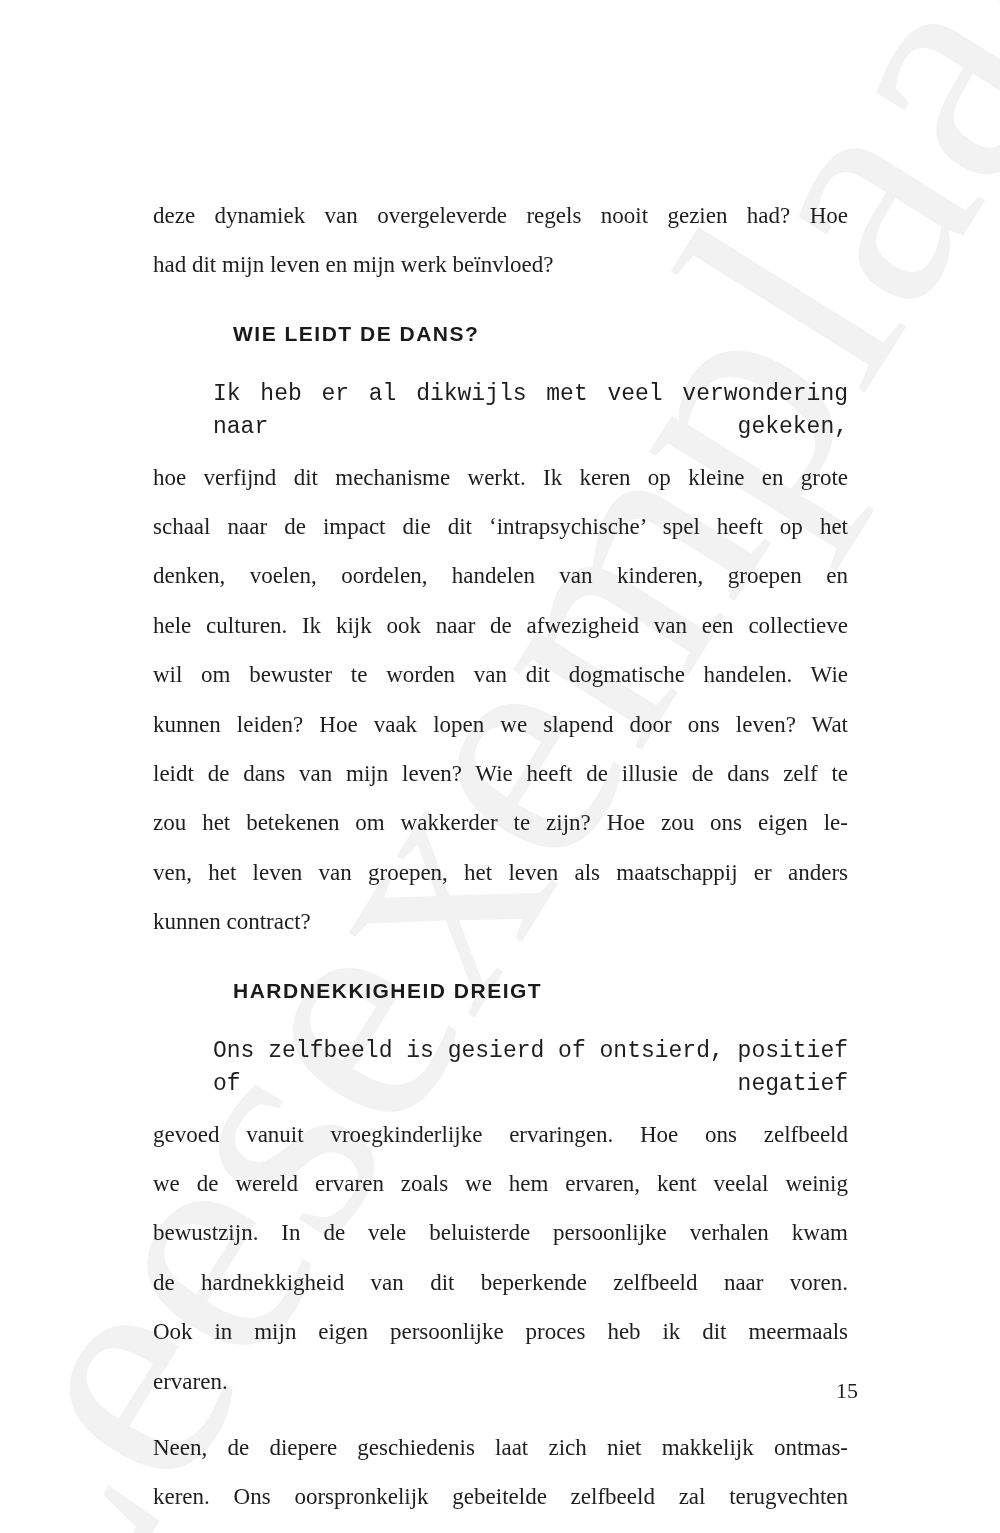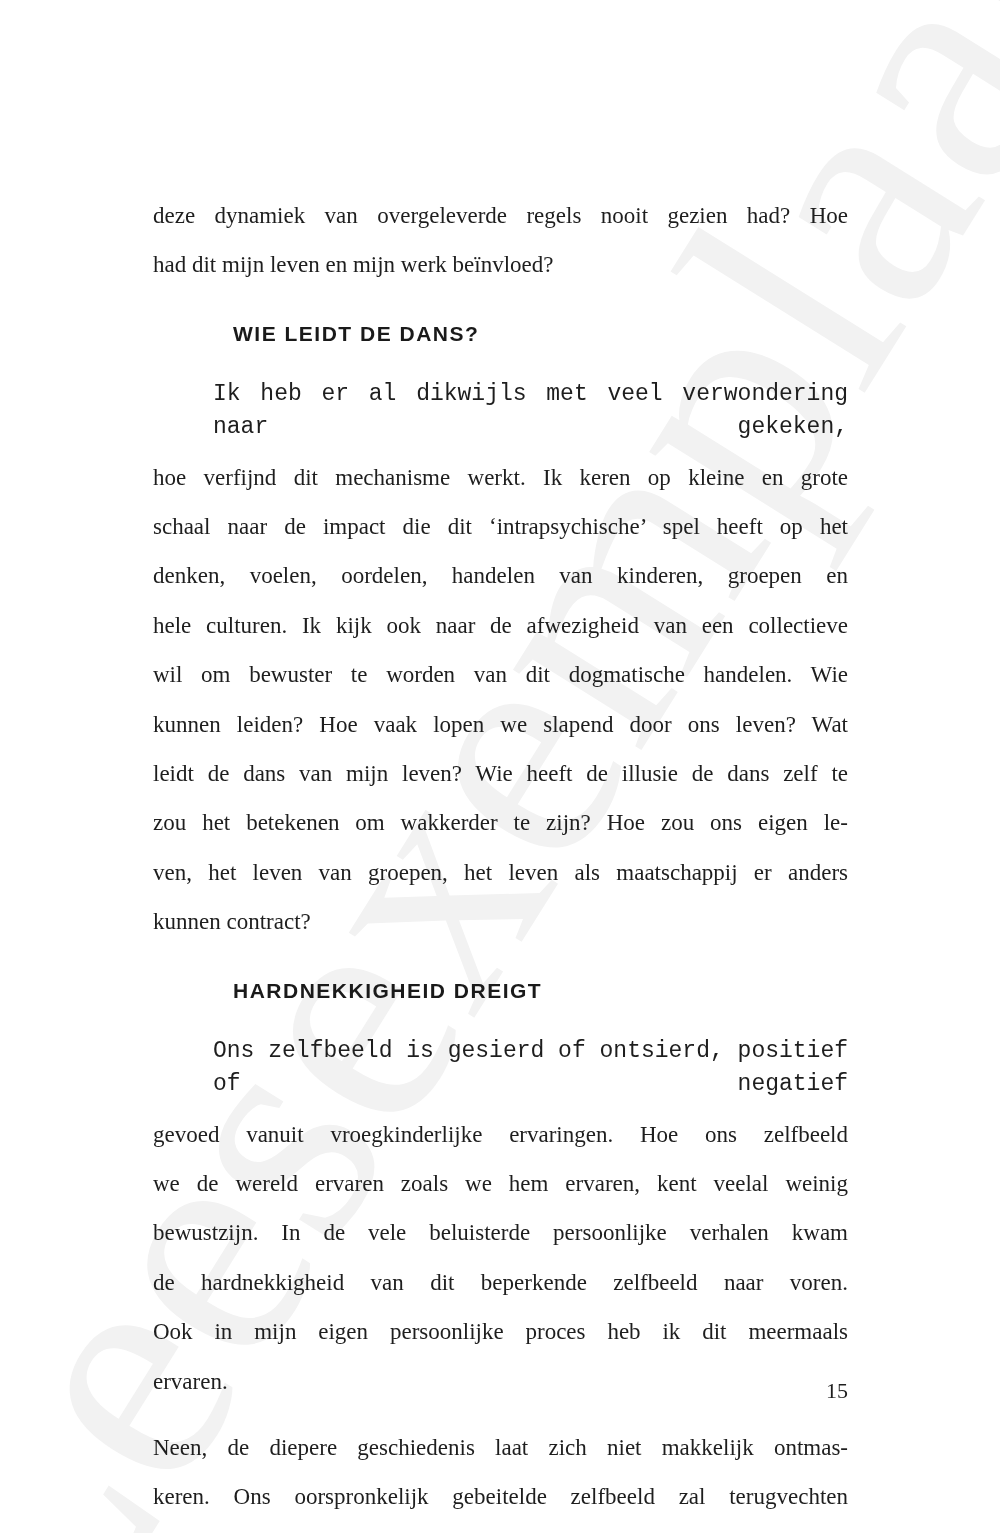--- a/index.html
+++ b/index.html
@@ -38,21 +38,21 @@
     font-family: "Liberation Sans", sans-serif;
     font-weight: 700;
     font-size: 21px;
     letter-spacing: 1.5px;
     color: #1a1a1a;
     margin: 40px 0 32px 80px;
     white-space: nowrap;
   }
   .page-number {
     position: absolute;
-    top: 1378px; left: 153px; width: 695px;
+    top: 1378px; left: 163px; width: 695px;
     text-align: right;
     font-size: 22px;
     color: #1e1e1e;
     z-index: 1;
   }
 </style>
 </head>
 <body>
 
 <div class="page">

